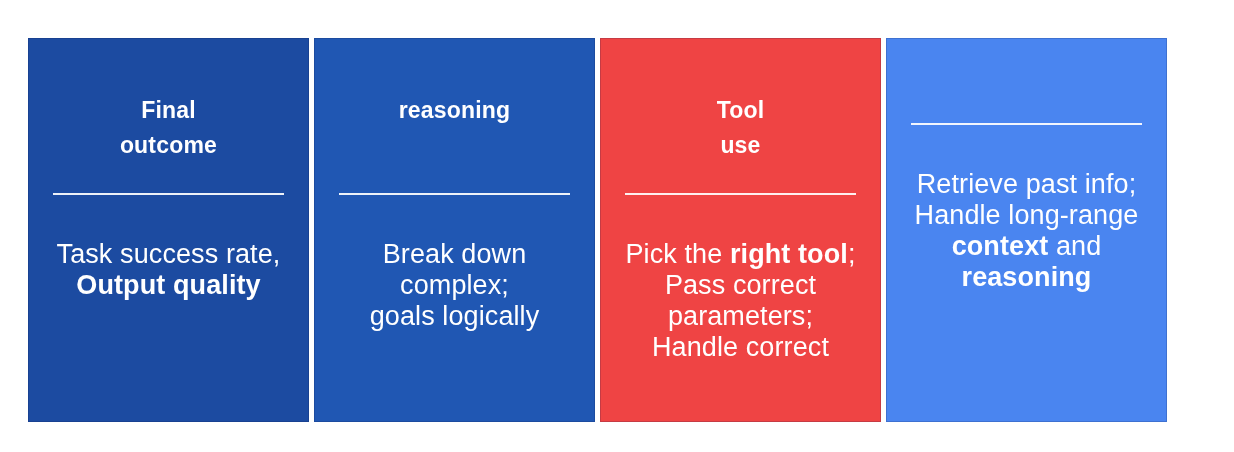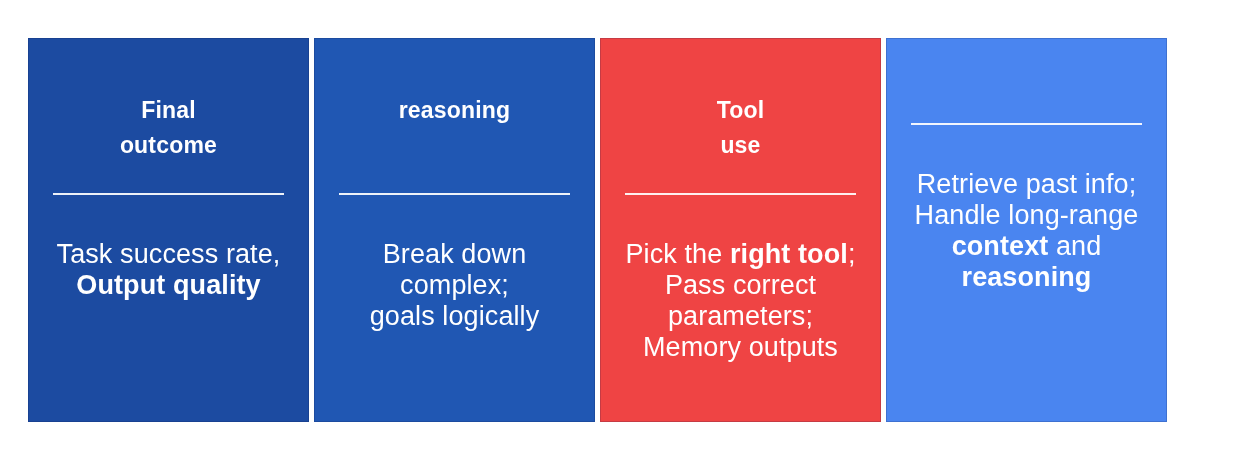--- a/index.html
+++ b/index.html
@@ -73,21 +73,21 @@
     <div class="card" style="background: #ef4444; color: rgb(255, 255, 255);">
     <div class="card-title">
         <div>Tool</div>
         <div>use</div>
       </div>
     <hr class="card-divider">
     <div class="card-body">
         <div><span>Pick the </span><b>right tool</b><span>;</span></div>
         <div><span>Pass correct</span></div>
         <div><span>parameters;</span></div>
-        <div><span>Memory outputs</span></div>
+        <div><span>Handle correct</span></div>
       </div>
   </div>
     <div class="card" style="background: rgb(74, 133, 240); color: rgb(255, 255, 255);">
     <hr class="card-divider">
     <div class="card-body">
         <div><span>Retrieve past info;</span></div>
         <div><span>Handle long-range</span></div>
         <div><b>context</b><span> and </span><b>reasoning</b></div>
       </div>
   </div>

